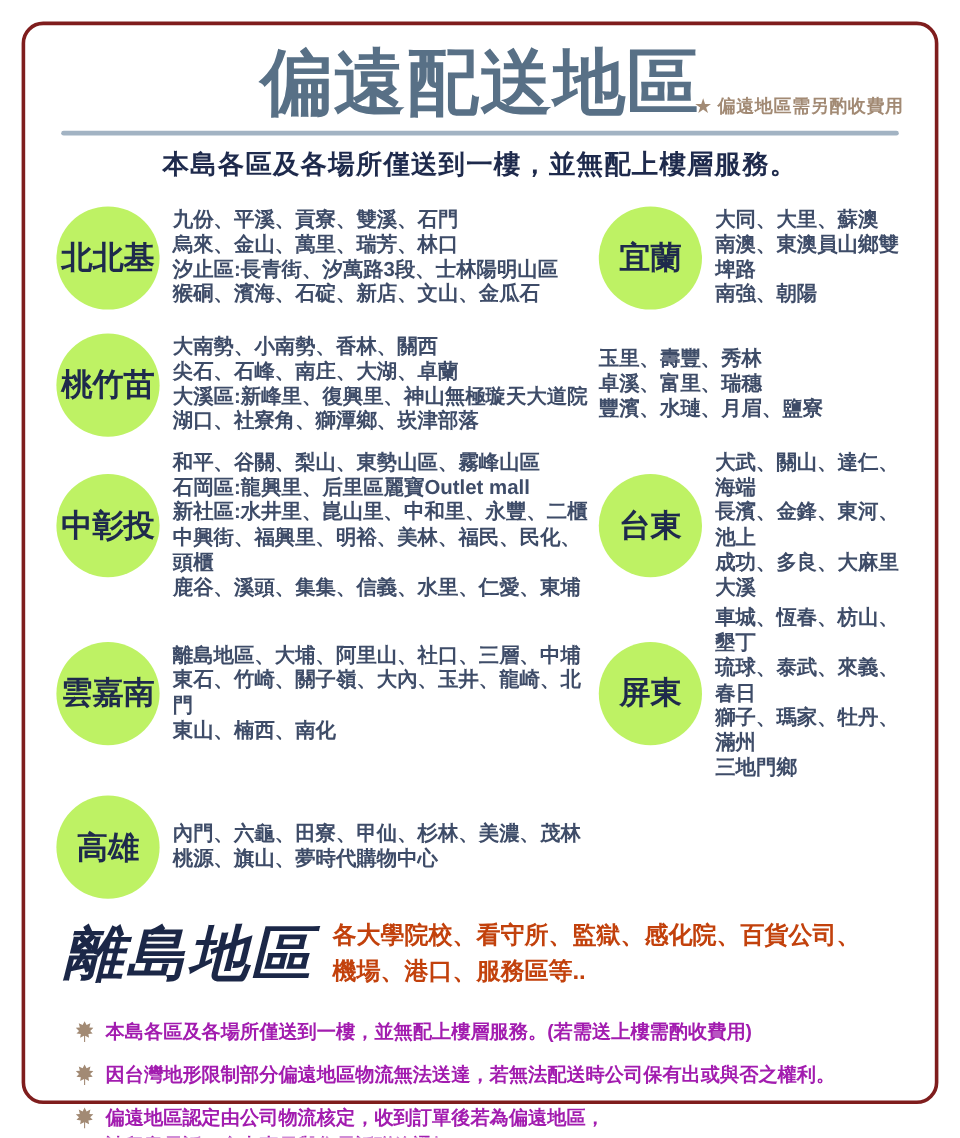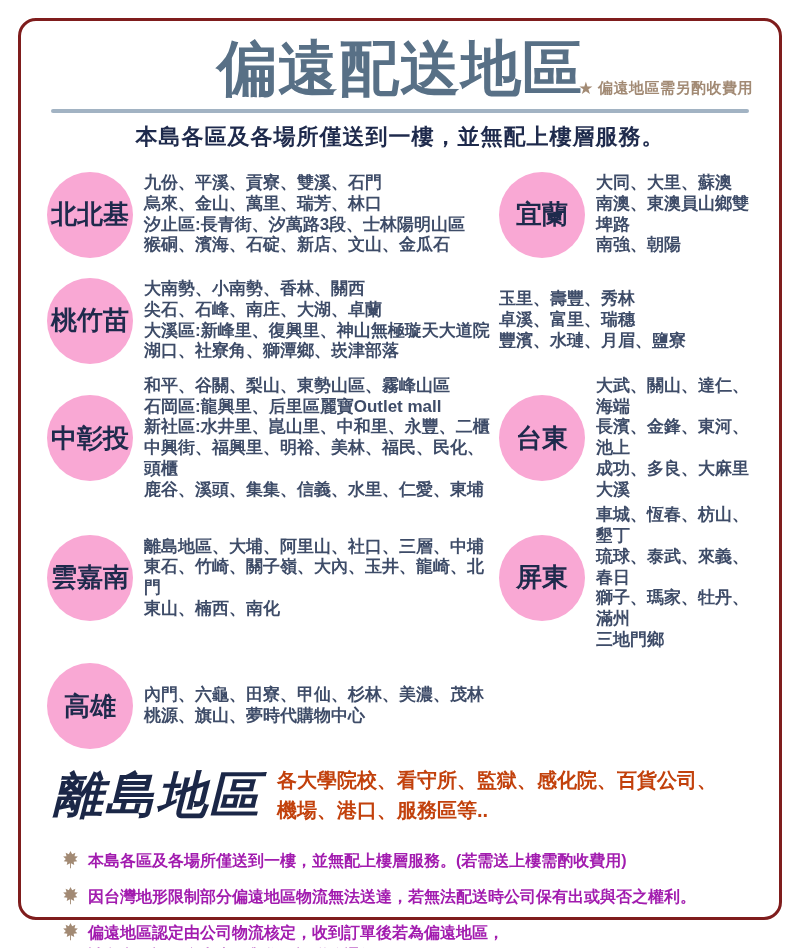--- a/index.html
+++ b/index.html
@@ -30,21 +30,21 @@
   .divider { height: 4px; background: #a2b3c3; margin: 9px 4px 0 4px; border-radius: 2px; }
   .subtitle { text-align: center; font-size: 22px; color: #1e2a4c; margin-top: 9px; letter-spacing: 1px; }
 
   .rows { margin-top: 12px; }
   .pair-row { display: flex; min-height: 101px; margin-bottom: 5px; align-items: stretch; }
   .region { display: flex; align-items: center; gap: 11px; }
   .region.left  { flex: 0 0 452px; padding-right: 6px; }
   .region.right { flex: 1; }
   .badge {
     width: 86px; height: 86px; border-radius: 50%;
-    background: #f9a8d4; color: #1e2a4c;
+    background: #bef264; color: #1e2a4c;
     font-size: 26px; letter-spacing: 0;
     display: flex; align-items: center; justify-content: center;
     flex-shrink: 0;
   }
   .lines { font-size: 17px; color: #3e4c68; line-height: 1.22; }
 
   .offshore { display: flex; align-items: center; gap: 16px; margin-top: 2px; padding-left: 6px; }
   .offshore-title { font-size: 50px; color: #1b2747; letter-spacing: 2px; white-space: nowrap; font-style: italic; }
   .offshore-lines { font-size: 20px; color: #c2410c; line-height: 1.5; }
 

